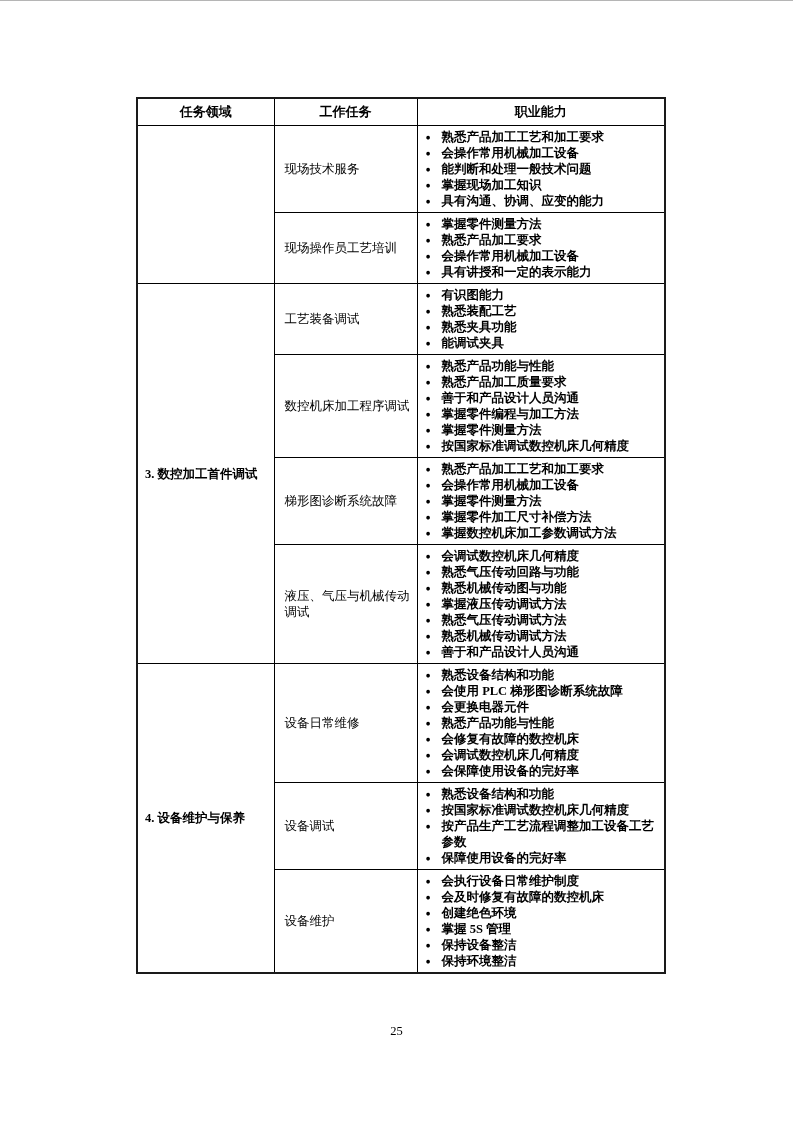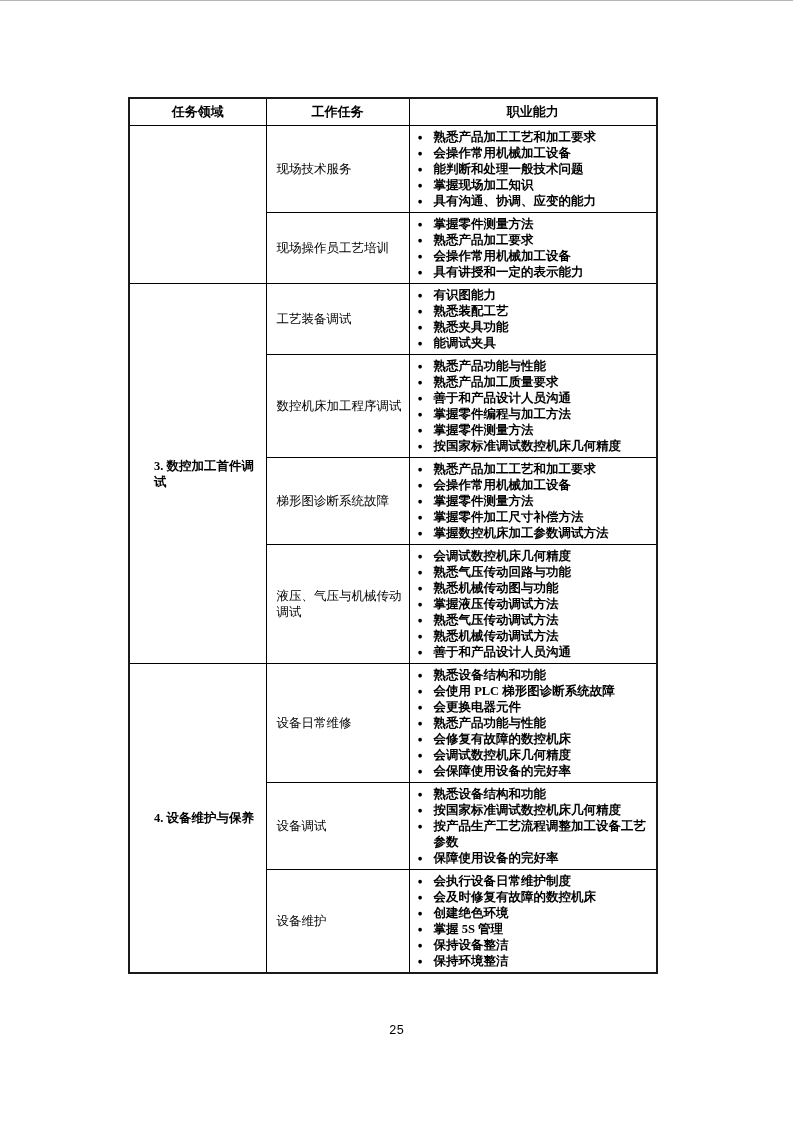--- a/index.html
+++ b/index.html
@@ -20,36 +20,37 @@
     left: 128px;
     top: 96px;
     width: 528px;
     border-collapse: collapse;
     table-layout: fixed;
     font-size: 12.5px;
     line-height: 16px;
   }
   table.main-table, table.main-table th, table.main-table td {
     border: 1px solid #000;
+    margin-left: 8px;
   }
   table.main-table { border: 2px solid #1a1a1a; }
 
   th.header-cell {
     font-weight: bold;
     font-size: 13px;
     text-align: center;
     padding: 5px 2px;
     border-bottom-width: 2px;
   }
 
   td.area-cell {
     font-weight: bold;
     vertical-align: middle;
     text-align: left;
-    padding: 2px 3px 2px 24px;
+    padding: 2px 3px 2px 7px;
     font-size: 12.5px;
   }
   td.task-cell {
     vertical-align: middle;
     text-align: left;
     padding: 2px 3px 2px 10px;
   }
   td.abilities-cell {
     vertical-align: middle;
     padding: 3px 3px 3px 6px;
@@ -64,21 +65,20 @@
   }
   .atext { flex: 1; font-weight: bold; }
 
   .page-number {
     position: absolute;
     left: 0;
     right: 0;
     top: 1023px;
     text-align: center;
     font-size: 12.5px;
-    font-family: Liberation Mono, monospace;
   }
 </style>
 </head>
 <body>
 
 <div class="page">
 
   <table class="main-table">
     <colgroup>
       <col style="width:137px">

